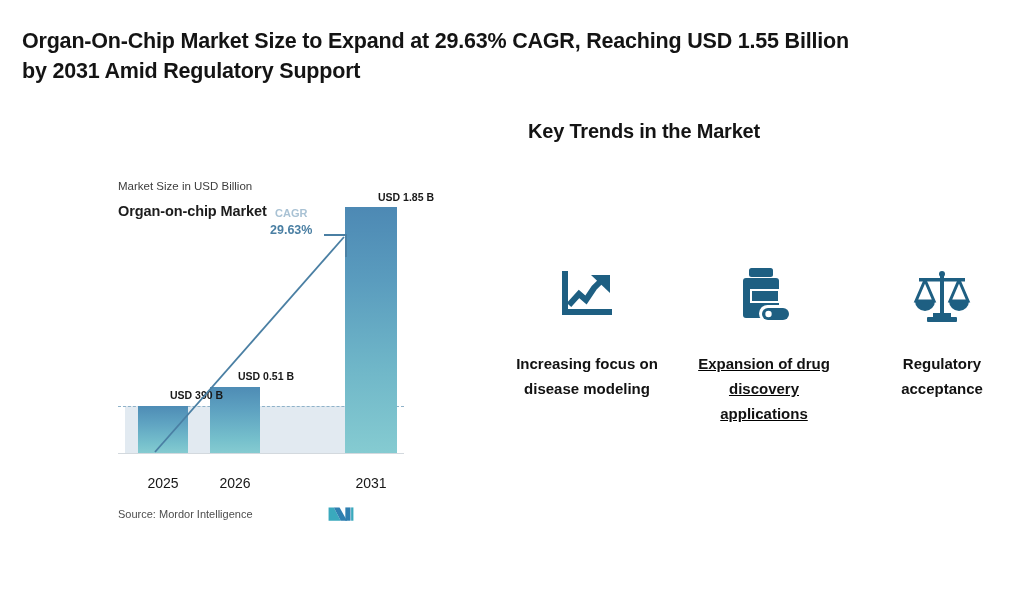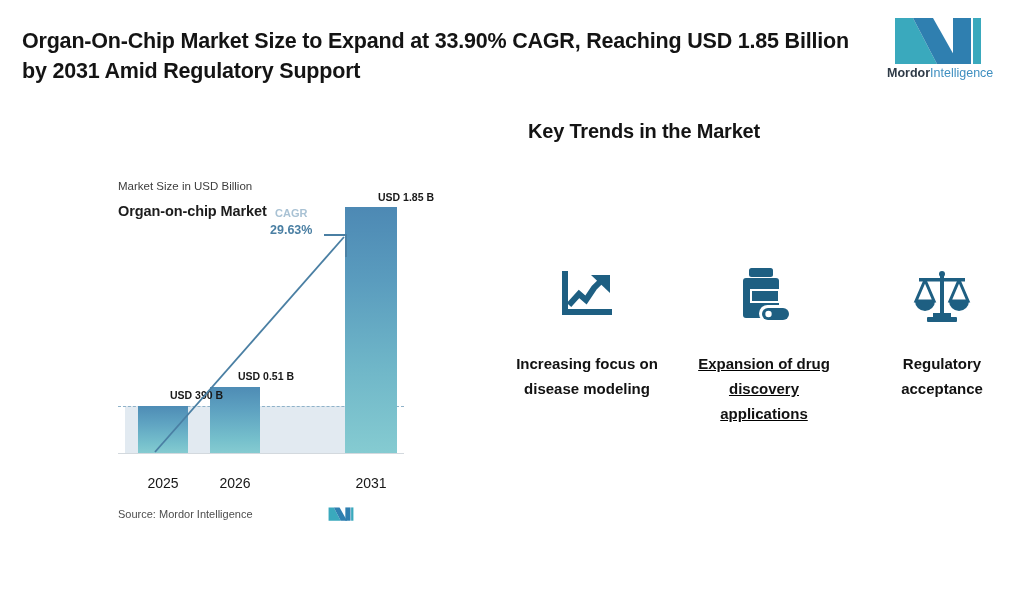--- a/index.html
+++ b/index.html
@@ -95,35 +95,22 @@
     margin-top:24px; width:160px; text-align:center;
     font-size:15px; font-weight:700; color:#121212; line-height:25px;
   }
 </style>
 </head>
 <body>
 
 <div id="page">
 
   <div id="header">
-    <div id="header-title">Organ-On-Chip Market Size to Expand at 33.90% CAGR, Reaching USD 1.85 Billion by 2031 Amid Regulatory Support</div>
-
-    <div id="brand-logo">
-      <svg id="brand-mark" viewBox="0 0 90 50">
-        <polygon points="2,50 2,4 20,4 44,50 26,50" fill="#3aa9bd"></polygon>
-        <polygon points="20,4 40,4 66,50 44,50" fill="#2f7fb0"></polygon>
-        <polygon points="48,4 68,4 68,50 48,50" fill="#3aa9bd" opacity="0"></polygon>
-        <polygon points="46,4 64,4 88,50 70,50" fill="#ffffff"></polygon>
-        <polygon points="60,4 78,4 78,50 60,50" fill="#2f7fb0"></polygon>
-        <polygon points="80,4 88,4 88,50 80,50" fill="#3aa9bd"></polygon>
-      </svg>
-      <div id="brand-wordmark">
-        <span class="brand-bold">Mordor</span><span class="brand-light">Intelligence</span>
-      </div>
-    </div>
+    <div id="header-title">Organ-On-Chip Market Size to Expand at 29.63% CAGR, Reaching USD 1.55 Billion by 2031 Amid Regulatory Support</div>
+
   </div>
 
   <div id="chart-panel">
     <div id="chart-title">Organ-on-chip Market</div>
     <div id="chart-subtitle">Market Size in USD Billion</div>
 
     <div id="plot">
       <div id="plot-band"></div>
       <div id="axis-line"></div>
       <div id="dashed-line"></div>

